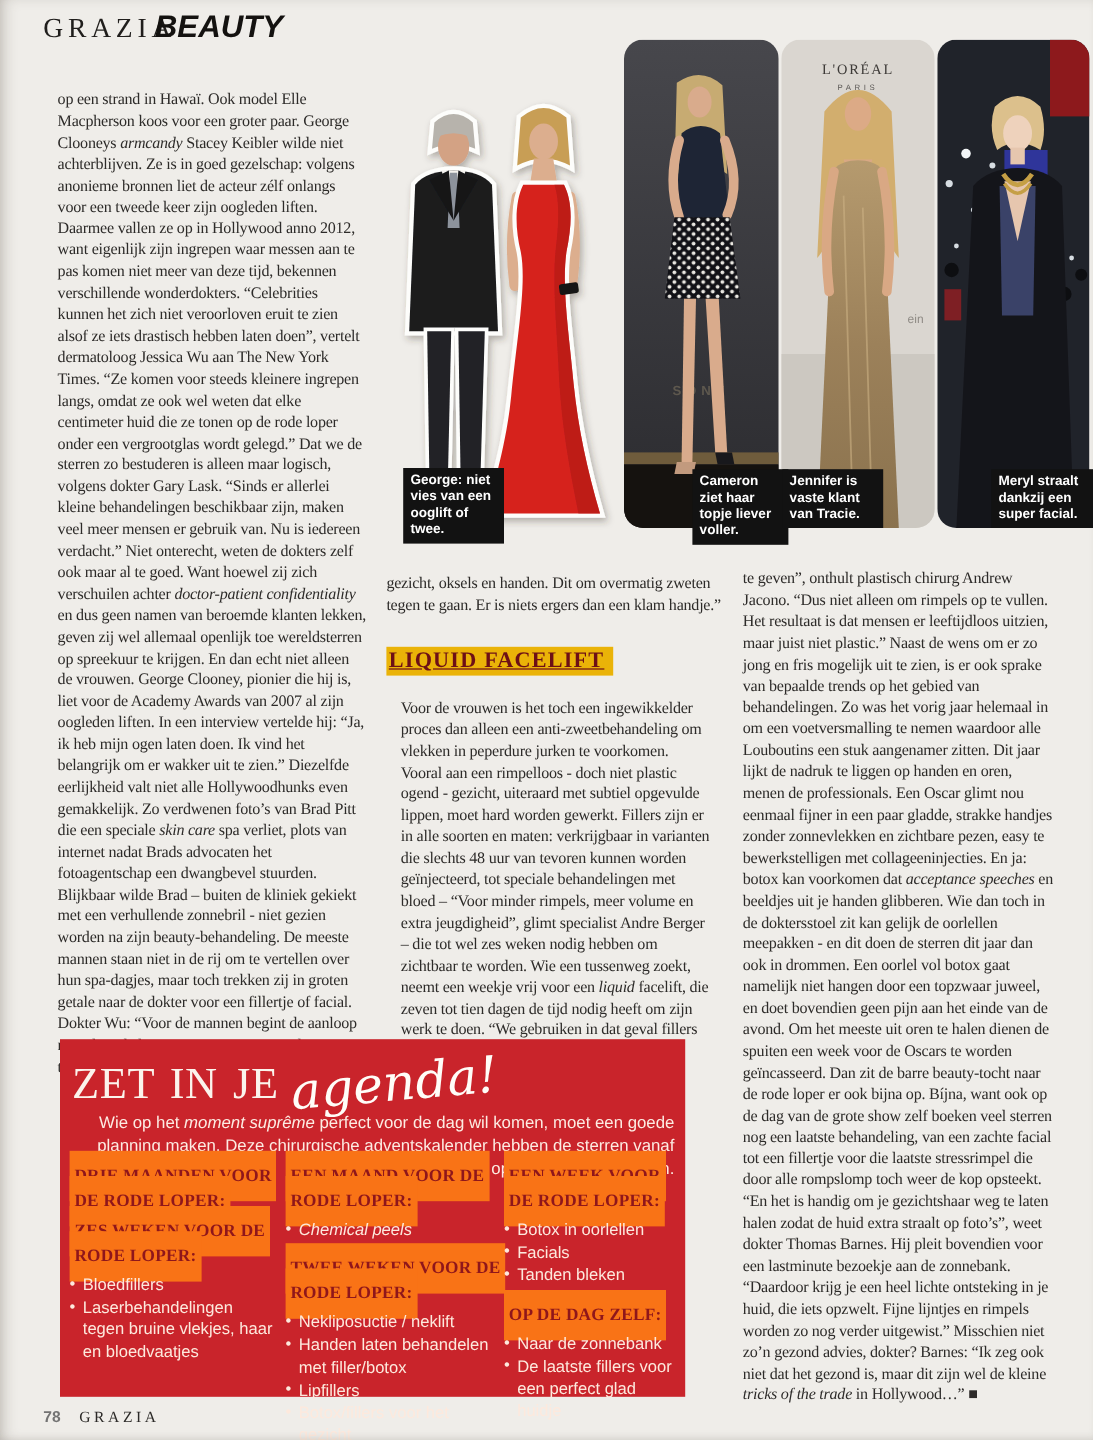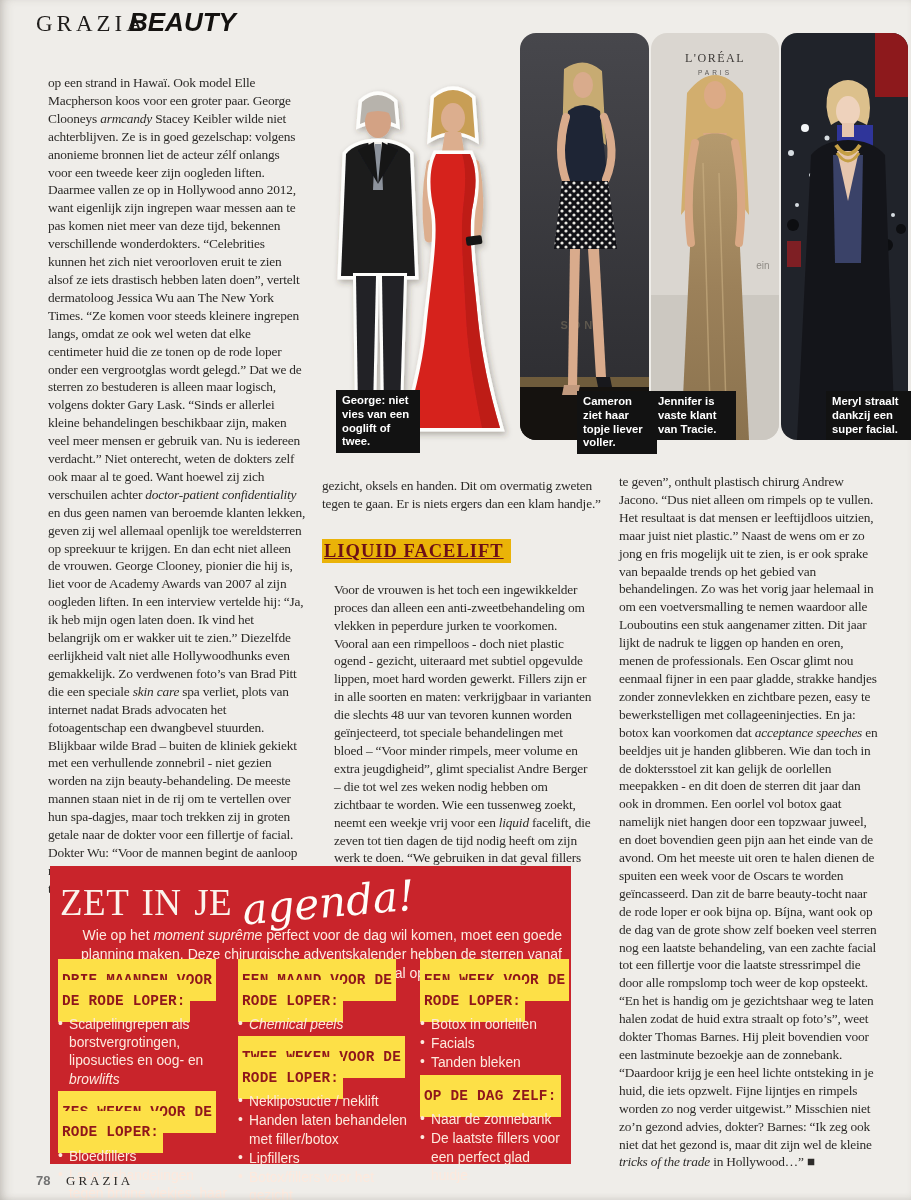--- a/index.html
+++ b/index.html
@@ -79,22 +79,22 @@
   .agenda-intro {
     position:absolute; left:10px; top:58px; width:500px; margin:2px;
     font-size:14px; line-height:19px; color:#fdece3;text-align:right;
   }
   .acol { position:absolute; top:104px; }
   #acol-1 { left:8px;   width:172px; }
   #acol-2 { left:188px; width:180px; }
   #acol-3 { left:370px; width:146px; }
   .acol h4 { margin:0 0 5px 0; font-weight:700; }
   .hl {
-    background:#fde047; color:#8f161b;
-    font-family:Liberation Mono, monospace;
+    background:#f97316; color:#8f161b;
+    font-family:Liberation Serif, serif;
     font-size:14.4px; line-height:20.5px; letter-spacing:0.2px;
     padding:13px 4px; -webkit-box-decoration-break:clone; box-decoration-break:clone;
   }
   .acol ul { list-style:none; margin:0 0 13px 0; padding:0; }
   .acol li {
     position:relative; padding-left:11px; margin:0 0 1px 0;
     font-size:13.8px; line-height:18.2px; color:#fde9dd;
   }
   .acol li::before { content:"•"; position:absolute; left:0; top:-1px; color:#fde9dd; }
 
@@ -270,23 +270,20 @@
   </div>
 
   <div id="agenda">
     <div class="agenda-title">
       <span class="zet">ZET IN JE</span><span class="script">agenda!</span>
     </div>
     <p class="agenda-intro"><span>Wie op het </span><span class="it">moment suprême</span><span> perfect voor de dag wil komen, moet een goede planning maken. Deze chirurgische adventskalender hebben de sterren vanaf november allemaal op hun koelkast hangen.</span></p>
 
     <div class="acol" id="acol-1">
       <h4><span class="hl">DRIE MAANDEN VOOR DE RODE LOPER:</span></h4>
-      <ul>
-        <li><span>Scalpelingrepen als borstvergrotingen, liposucties en oog- en </span><span class="it">browlifts</span></li>
-      </ul>
       <h4><span class="hl">ZES WEKEN VOOR DE RODE LOPER:</span></h4>
       <ul>
         <li><span>Bloedfillers</span></li>
         <li><span>Laserbehandelingen tegen bruine vlekjes, haar en bloedvaatjes</span></li>
       </ul>
     </div>
 
     <div class="acol" id="acol-2">
       <h4><span class="hl">EEN MAAND VOOR DE RODE LOPER:</span></h4>
       <ul>

